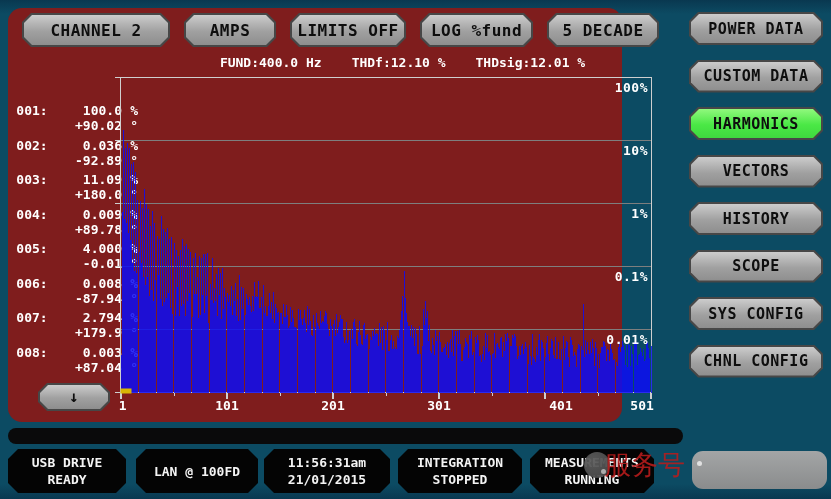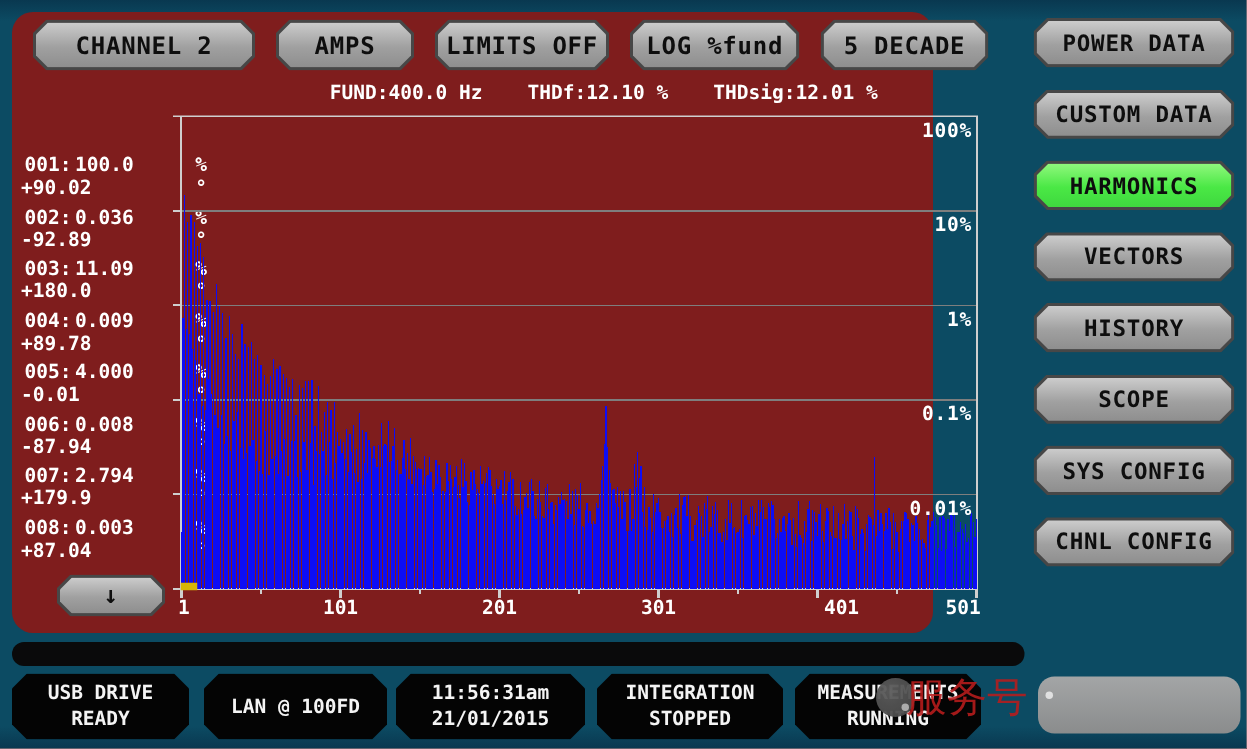--- a/index.html
+++ b/index.html
@@ -30,21 +30,21 @@
 
   
   .fund-row{position:absolute;left:122px;top:47px;width:545px;display:flex;justify-content:center;gap:30px;
     color:#ffffff;font-size:13px;font-weight:bold;white-space:nowrap;}
 
   
   .hlist{position:absolute;left:6px;top:95px;width:124px;display:flex;flex-direction:column;gap:4.5px;}
   .hentry{height:30px;color:#ffffff;font-size:13px;font-weight:bold;line-height:15px;}
   .hline1,.hline2{display:flex;}
   .h-idx{width:36px;text-align:center;}
-  .h-val{flex:1;}
+  .h-val{flex:1;text-align:right;}
   .h-unit{width:16px;text-align:right;}
   .hline2 .h-val{padding-right:0;}
 
   .down-btn{position:absolute;left:30px;top:375px;width:72px;height:28px;}
   .down-btn .btn-label{font-size:16px;line-height:16px;}
 
   
   .chart{position:absolute;left:100px;top:69px;width:548px;height:345px;}
   .chart svg{position:absolute;left:0;top:0;}
   .ylab{position:absolute;right:8px;color:#ffffff;font-size:13px;font-weight:bold;letter-spacing:0.5px;}

